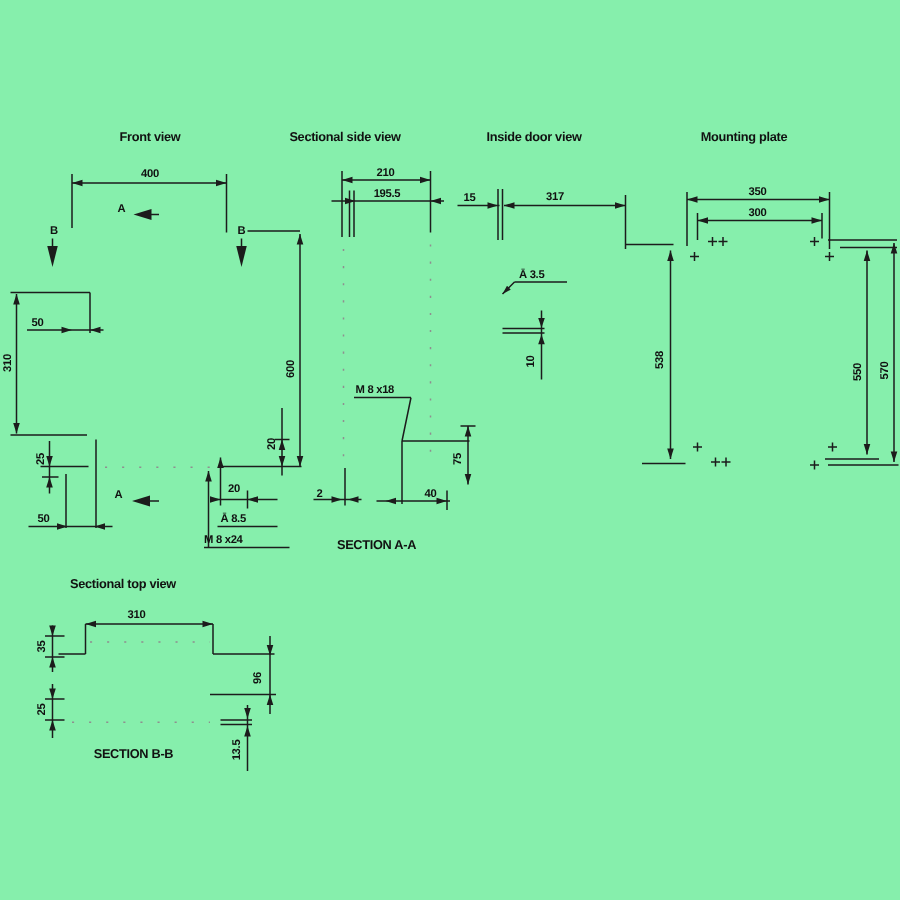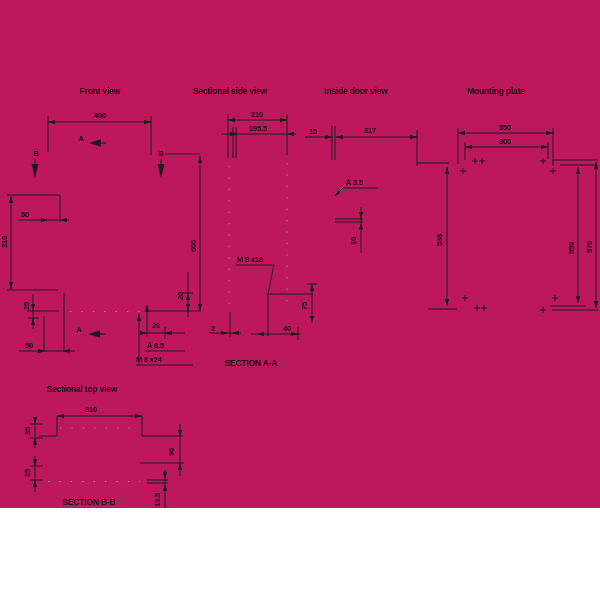--- a/index.html
+++ b/index.html
@@ -1,16 +1,16 @@
 <!DOCTYPE html>
 <html><head>
 <meta charset="utf-8">
 <style>
   html,body{margin:0;padding:0;background:#fff;}
-  #canvas{position:relative;width:600px;height:508px;background:#be185d;overflow:hidden;
+  #canvas{position:relative;width:600px;height:600px;background:#86efac;overflow:hidden;
           font-family:"Liberation Sans",sans-serif;}
   svg{position:absolute;left:0;top:0;}
   .ln{fill:none;stroke:#1c1c1c;stroke-width:1;}
   .ar{fill:#1c1c1c;stroke:none;}
   .dot{fill:none;stroke:#8f8f8f;stroke-width:1;stroke-dasharray:1.4 10;}
   .dim{font:bold 7.5px "Liberation Sans",sans-serif;fill:#111;letter-spacing:-0.2px;}
   .title{font:bold 8.5px "Liberation Sans",sans-serif;fill:#111;letter-spacing:-0.2px;}
   .sec{font:bold 8.5px "Liberation Sans",sans-serif;fill:#111;letter-spacing:-0.2px;}
 </style>
 </head>

